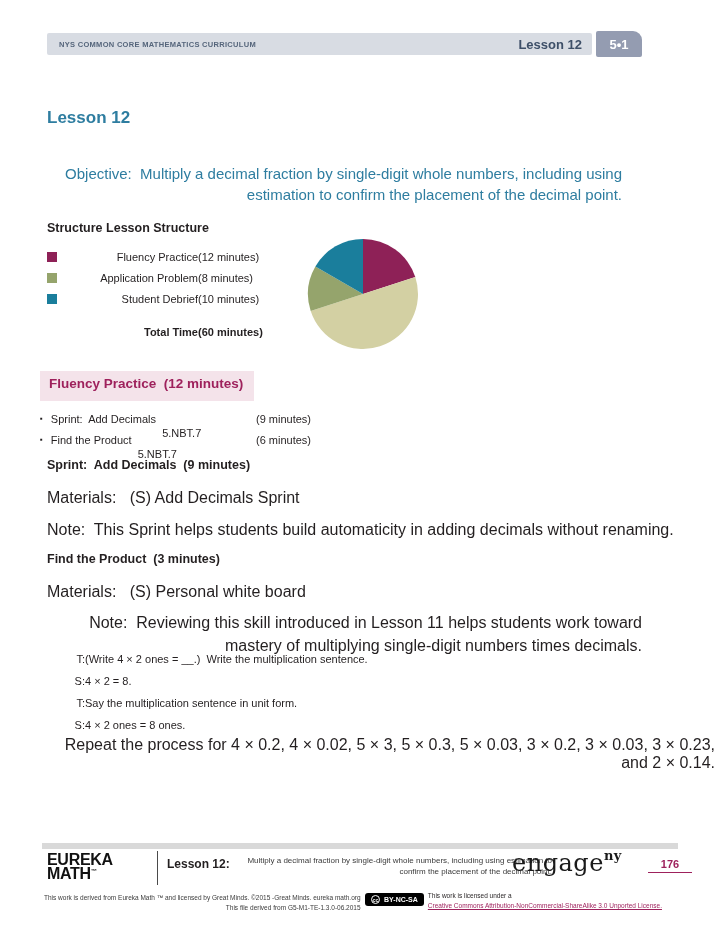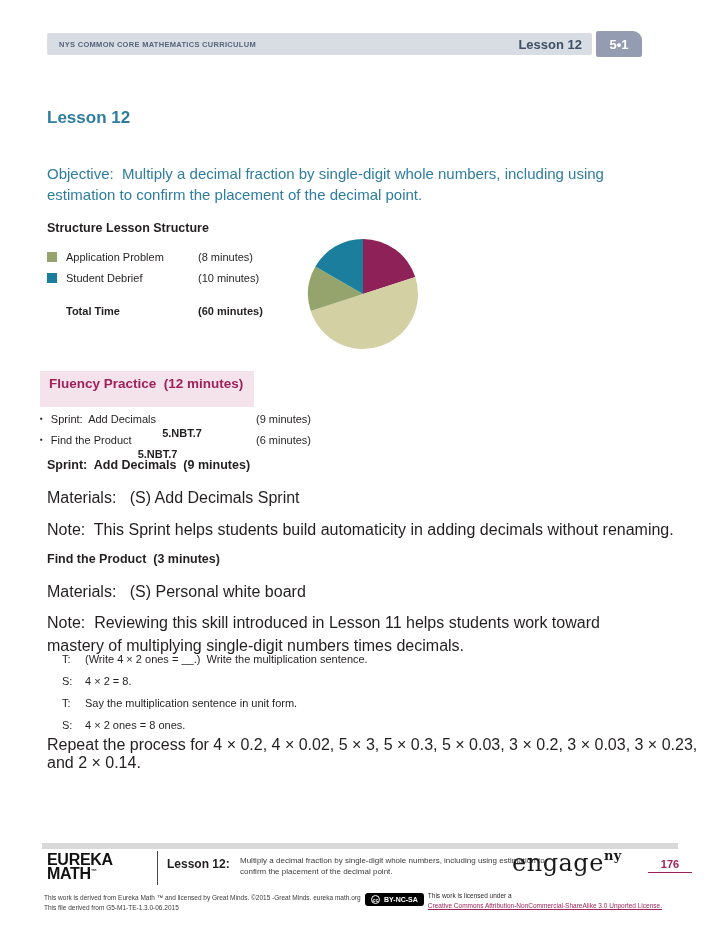--- a/index.html
+++ b/index.html
@@ -1,18 +1,18 @@
 <!DOCTYPE html>
 <html><head>
 <meta charset="utf-8">
 <style>
   * { margin:0; padding:0; box-sizing:border-box; }
   body { background:#fff; font-family:"Liberation Sans", sans-serif; color:#231f20; }
   .page { position:relative; width:715px; height:928px; background:#ffffff; overflow:hidden; }
-  .pre { white-space:pre-wrap; }
+  .pre { white-space:pre-wrap;text-align:right; }
 
   
   .header-bar { position:absolute; left:47px; top:33px; width:545px; height:22px;
     background:#d8dce3; display:flex; align-items:center; justify-content:space-between;
     padding:0 10px 0 12px; border-radius:2px; }
   .header-curriculum { font-size:7.5px; font-weight:bold; letter-spacing:.3px; color:#55657b; }
   .header-lesson { font-size:13px; font-weight:bold; color:#3d4f68; }
   .header-badge { position:absolute; left:596px; top:31px; width:46px; height:26px;
     background:#949cb1; color:#fff; font-size:13px; font-weight:bold;
     display:flex; align-items:center; justify-content:center; border-radius:2px 9px 2px 2px; }
@@ -28,27 +28,27 @@
   .legend-row { display:flex; align-items:center; height:21px; }
   .swatch { width:10px; height:10px; margin-right:9px; flex:0 0 auto; }
   .legend-label { width:132px; font-size:11px; }
   .legend-time { font-size:11px; }
   .legend-total { margin-top:12px; padding-left:19px; font-weight:bold; }
   .legend-total .legend-label, .legend-total .legend-time { font-weight:bold; }
   .pie-wrap { position:absolute; left:306px; top:237px; width:114px; height:114px; }
 
   
   .banner { position:absolute; left:40px; top:371px; background:#f4e3ea; color:#9e215c;
-    font-size:13.5px; font-weight:bold; padding:5px 11px 16px 9px; }
+    font-size:13.5px; font-weight:bold; padding:5px 11px 10px 9px; }
 
   
   .bullets { position:absolute; left:40px; top:408px; width:400px; }
   .bullet-row { position:relative; height:21px; font-size:11px; display:flex; align-items:center; }
   .bullet-glyph { font-size:8px; margin-right:8px; }
-  .bullet-standard { font-weight:bold;margin-top:28px; }
+  .bullet-standard { font-weight:normal;margin-top:28px; }
   .bullet-time { position:absolute; left:216px; }
 
   
   .h3 { position:absolute; left:47px; font-size:12.5px; font-weight:bold; }
   .body-line { position:absolute; left:47px; font-size:16px; }
   .note2 { width:595px; line-height:1.45; }
   .dialogue { position:absolute; left:62px; top:648px; }
   .dlg-row { display:flex; height:22px; font-size:11px; align-items:center; }
   .dlg-speaker { width:23px; }
 
@@ -84,20 +84,25 @@
     <span class="header-curriculum pre">NYS COMMON CORE MATHEMATICS CURRICULUM</span>
     <span class="header-lesson pre">Lesson 12</span>
   </div>
   <div class="header-badge">5•1</div>
 
   <div class="title pre">Lesson 12</div>
   <div class="objective pre">Objective:  Multiply a decimal fraction by single-digit whole numbers, including using estimation to confirm the placement of the decimal point.</div>
 
   <div class="sls-heading pre">Structure Lesson Structure</div>
   <div class="legend">
+    <div class="legend-row">
+      <span class="swatch" style="background-color: rgb(142, 33, 87);"></span>
+      <span class="legend-label pre">Fluency Practice</span>
+      <span class="legend-time pre">(12 minutes)</span>
+    </div>
     <div class="legend-row">
       <span class="swatch" style="background-color: rgb(149, 164, 108);"></span>
       <span class="legend-label pre">Application Problem</span>
       <span class="legend-time pre">(8 minutes)</span>
     </div>
     <div class="legend-row">
       <span class="swatch" style="background-color: rgb(26, 126, 156);"></span>
       <span class="legend-label pre">Student Debrief</span>
       <span class="legend-time pre">(10 minutes)</span>
     </div>

